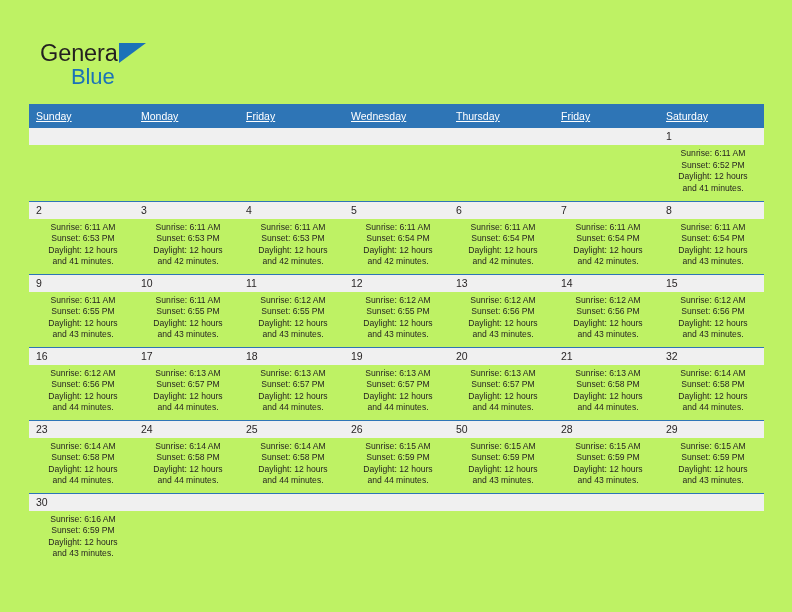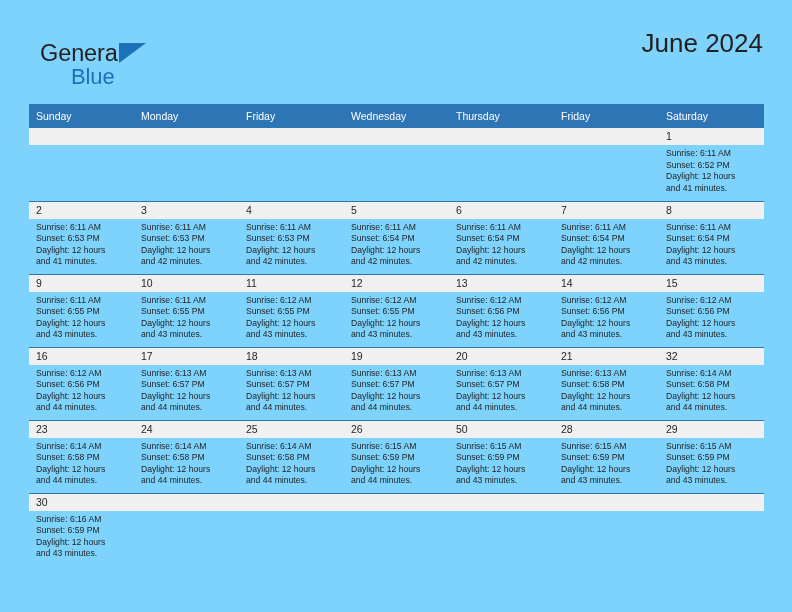--- a/index.html
+++ b/index.html
@@ -8,21 +8,21 @@
     padding: 0;
     width: 792px;
     height: 612px;
     background: #ffffff;
     font-family: "Liberation Sans", sans-serif;
   }
   .page {
     position: relative;
     width: 792px;
     height: 612px;
-    background: #7dd3fc;
+    background: #bef264;
     overflow: hidden;
   }
 
   
   .top {
     position: absolute;
     left: 29px;
     top: 26px;
     right: 29px;
     height: 72px;
@@ -96,20 +96,21 @@
   }
   .cal th {
     background: #2e75b6;
     color: #ffffff;
     font-size: 10.5px;
     font-weight: normal;
     text-align: left;
     padding: 6px 0 6px 7px;
     height: 22px;
     border: none;
+    text-decoration: underline;
   }
   .cal td {
     vertical-align: top;
     padding: 0;
     border: none;
     border-top: 1px solid #2e75b6;
     height: 73px;
   }
   .cal tr.week:first-of-type td {
     border-top: none;
@@ -123,38 +124,38 @@
     height: 17px;
     line-height: 11px;
   }
   .daynum.empty { color: transparent; }
   .info {
     display: block;
     padding: 3px 4px 0 7px;
     font-size: 8.6px;
     line-height: 11.6px;
     color: #231f20;
+    text-align: center;
   }
   .info span { display: block; white-space: nowrap; }
 </style>
 </head>
 <body>
 
 <div class="page">
 
   <div class="top">
 
     <div class="logo">
       <div class="logo-general">General</div>
       <div class="logo-tri"></div>
       <div class="logo-blue">Blue</div>
     </div>
 
     <div class="title-wrap">
-      <h1 class="cal-title">June 2024</h1>
     </div>
 
   </div>
 
   <table class="cal">
     <thead>
       <tr>
         <th>Sunday</th>
         <th>Monday</th>
         <th>Friday</th>

